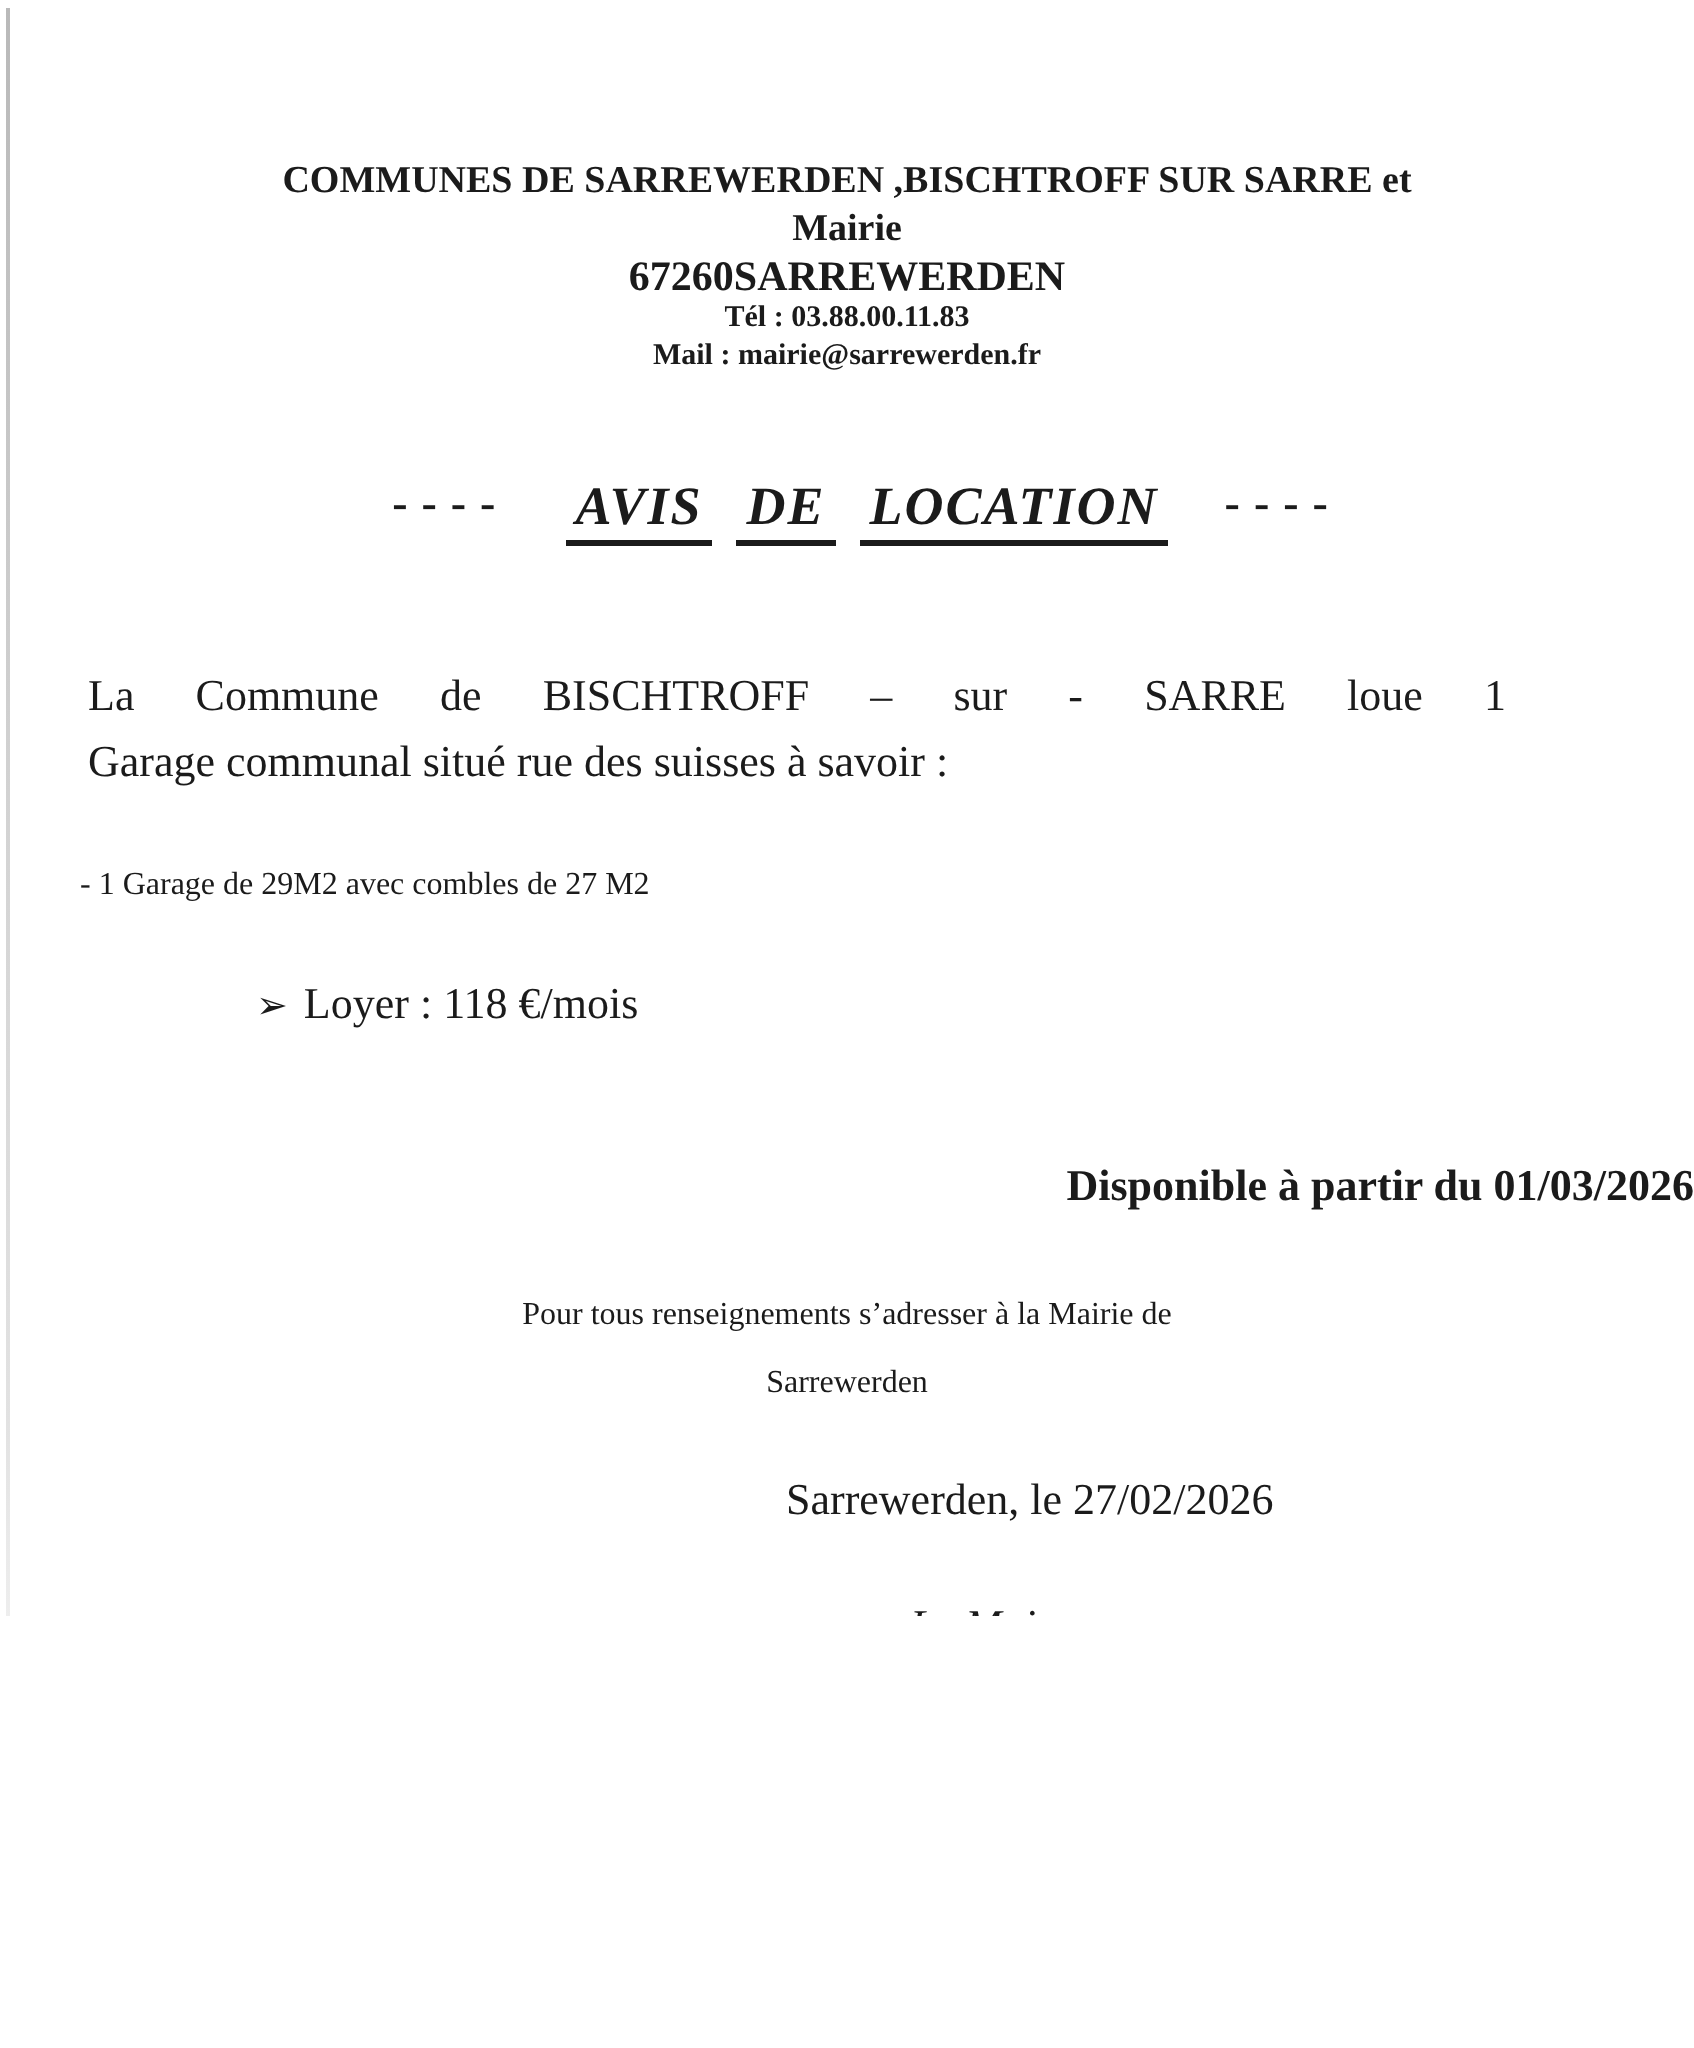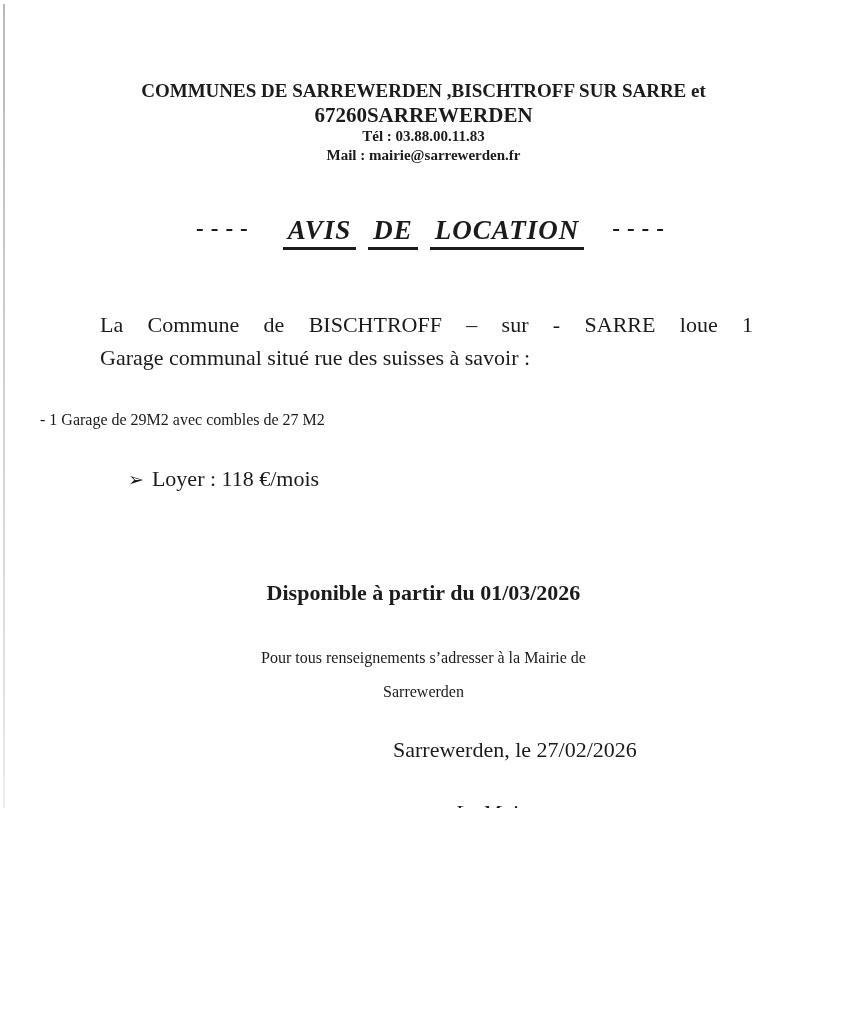--- a/index.html
+++ b/index.html
@@ -59,21 +59,21 @@
     font-weight: bold;
     font-style: italic;
     border-bottom: 3px solid #1b1b1b;
     padding: 0 5px 1px 5px;
     margin: 0 6px;
     letter-spacing: 1px;
   }
 
   
   .intro {
-    margin: 58px 94px 0 100px;
+    margin: 58px 94px 0 44px;
     font-size: 22px;
     line-height: 33px;
   }
   .intro-line1 {
     text-align: justify;
     text-align-last: justify;
   }
   .intro-line2 { text-align: left; }
 
   .garage-line {
@@ -85,22 +85,22 @@
     margin: 28px 0 0 128px;
     font-size: 22px;
     line-height: 33px;
   }
   .rent-bullet {
     font-family: "DejaVu Sans", sans-serif;
     font-size: 19px;
     margin-right: 8px;
   }
   .availability {
-    margin-top: 80px;
-    text-align: center;
+    margin-top: 56px;
+    text-align: right;
     font-size: 22px;
     font-weight: bold;
     line-height: 33px;
   }
   .contact {
     margin-top: 32px;
     text-align: center;
     font-size: 16px;
     line-height: 34px;
   }
@@ -117,20 +117,21 @@
   }
 </style>
 </head>
 <body>
 
 <div class="page">
   <div class="scan-line"></div>
 
   <div class="letterhead">
     <div class="lh-big">COMMUNES DE SARREWERDEN ,BISCHTROFF SUR SARRE et</div>
+    <div class="lh-mairie">Mairie</div>
     <div class="lh-city">67260SARREWERDEN</div>
     <div class="lh-small">Tél : 03.88.00.11.83</div>
     <div class="lh-small">Mail : mairie@sarrewerden.fr</div>
   </div>
 
   <div class="title-row">
     <span class="title-dashes left">----</span><span class="title-word">AVIS</span><span class="title-word">DE</span><span class="title-word">LOCATION</span><span class="title-dashes right">----</span>
   </div>
 
   <div class="intro">

